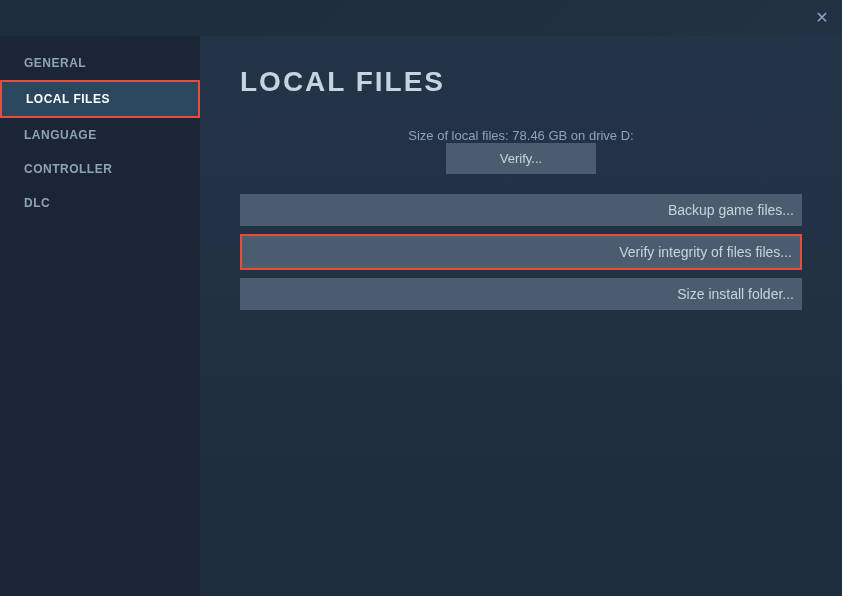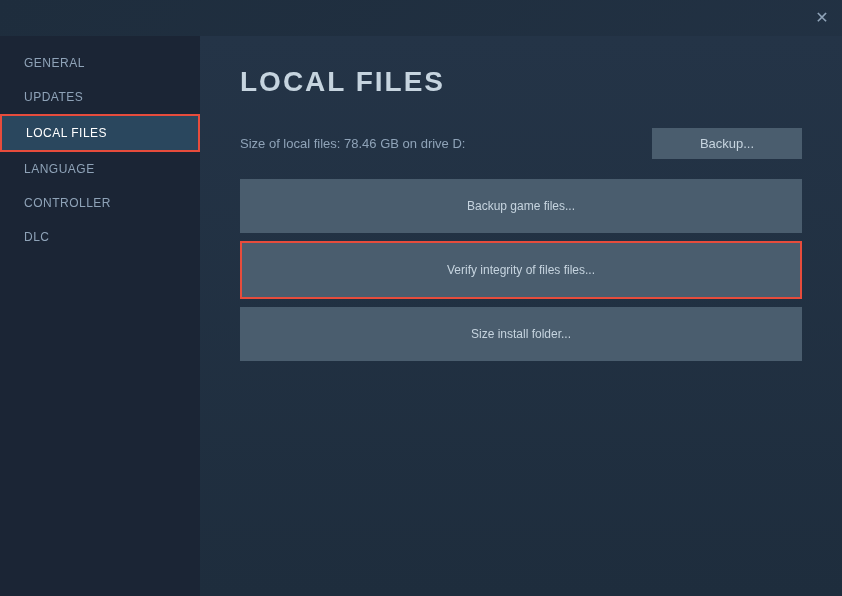--- a/index.html
+++ b/index.html
@@ -60,21 +60,21 @@
       width: 200px;
       background: #1b2535;
       padding: 10px 0;
       flex-shrink: 0;
     }
 
     .sidebar-item {
       padding: 10px 24px;
       color: #8fa3b8;
       font-size: 12px;
-      font-weight: normal;
+      font-weight: bold;
       letter-spacing: 0.5px;
       cursor: pointer;
       text-transform: uppercase;
     }
 
     .sidebar-item.active {
       color: #ffffff;
       background: #2a475e;
       border: 2px solid #e74c3c;
     }
@@ -93,75 +93,75 @@
       letter-spacing: 2px;
       margin-bottom: 30px;
       text-transform: uppercase;
     }
 
     .file-size-row {
       display: flex;
       align-items: center;
       justify-content: space-between;
       margin-bottom: 20px;
+      flex-direction: column;
     }
 
     .file-size-text {
       color: #8fa3b8;
       font-size: 13px;
     }
 
     .browse-btn {
       background: #4a5d6e;
       border: none;
       color: #c6d4df;
       padding: 8px 40px;
       font-size: 13px;
       cursor: pointer;
       min-width: 150px;
     }
 
     .action-btn {
       display: block;
       width: 100%;
-      padding: 20px;
+      padding: 8px;
       background: #4a5d6e;
       border: none;
       color: #c6d4df;
-      font-size: 12px;
+      font-size: 14px;
       cursor: pointer;
       margin-bottom: 8px;
-      text-align: center;
+      text-align: right;
     }
 
     .action-btn.highlighted {
       border: 2px solid #e74c3c;
       background: #4a5d6e;
     }
   </style>
 </head>
 <body>
 
 <div class="dialog">
   <div class="title-bar">
     <button class="close-btn">✕</button>
   </div>
   <div class="content">
     <div class="sidebar">
       <div class="sidebar-item">GENERAL</div>
-      <div class="sidebar-item">UPDATES</div>
       <div class="sidebar-item active">LOCAL FILES</div>
       <div class="sidebar-item">LANGUAGE</div>
       <div class="sidebar-item">CONTROLLER</div>
       <div class="sidebar-item">DLC</div>
     </div>
     <div class="main">
       <div class="page-title">LOCAL FILES</div>
       <div class="file-size-row">
         <span class="file-size-text">Size of local files: 78.46 GB on drive D:</span>
-        <button class="browse-btn">Backup...</button>
+        <button class="browse-btn">Verify...</button>
       </div>
       <button class="action-btn">Backup game files...</button>
       <button class="action-btn highlighted">Verify integrity of files files...</button>
       <button class="action-btn">Size install folder...</button>
     </div>
   </div>
 </div>
 
 </body></html>

